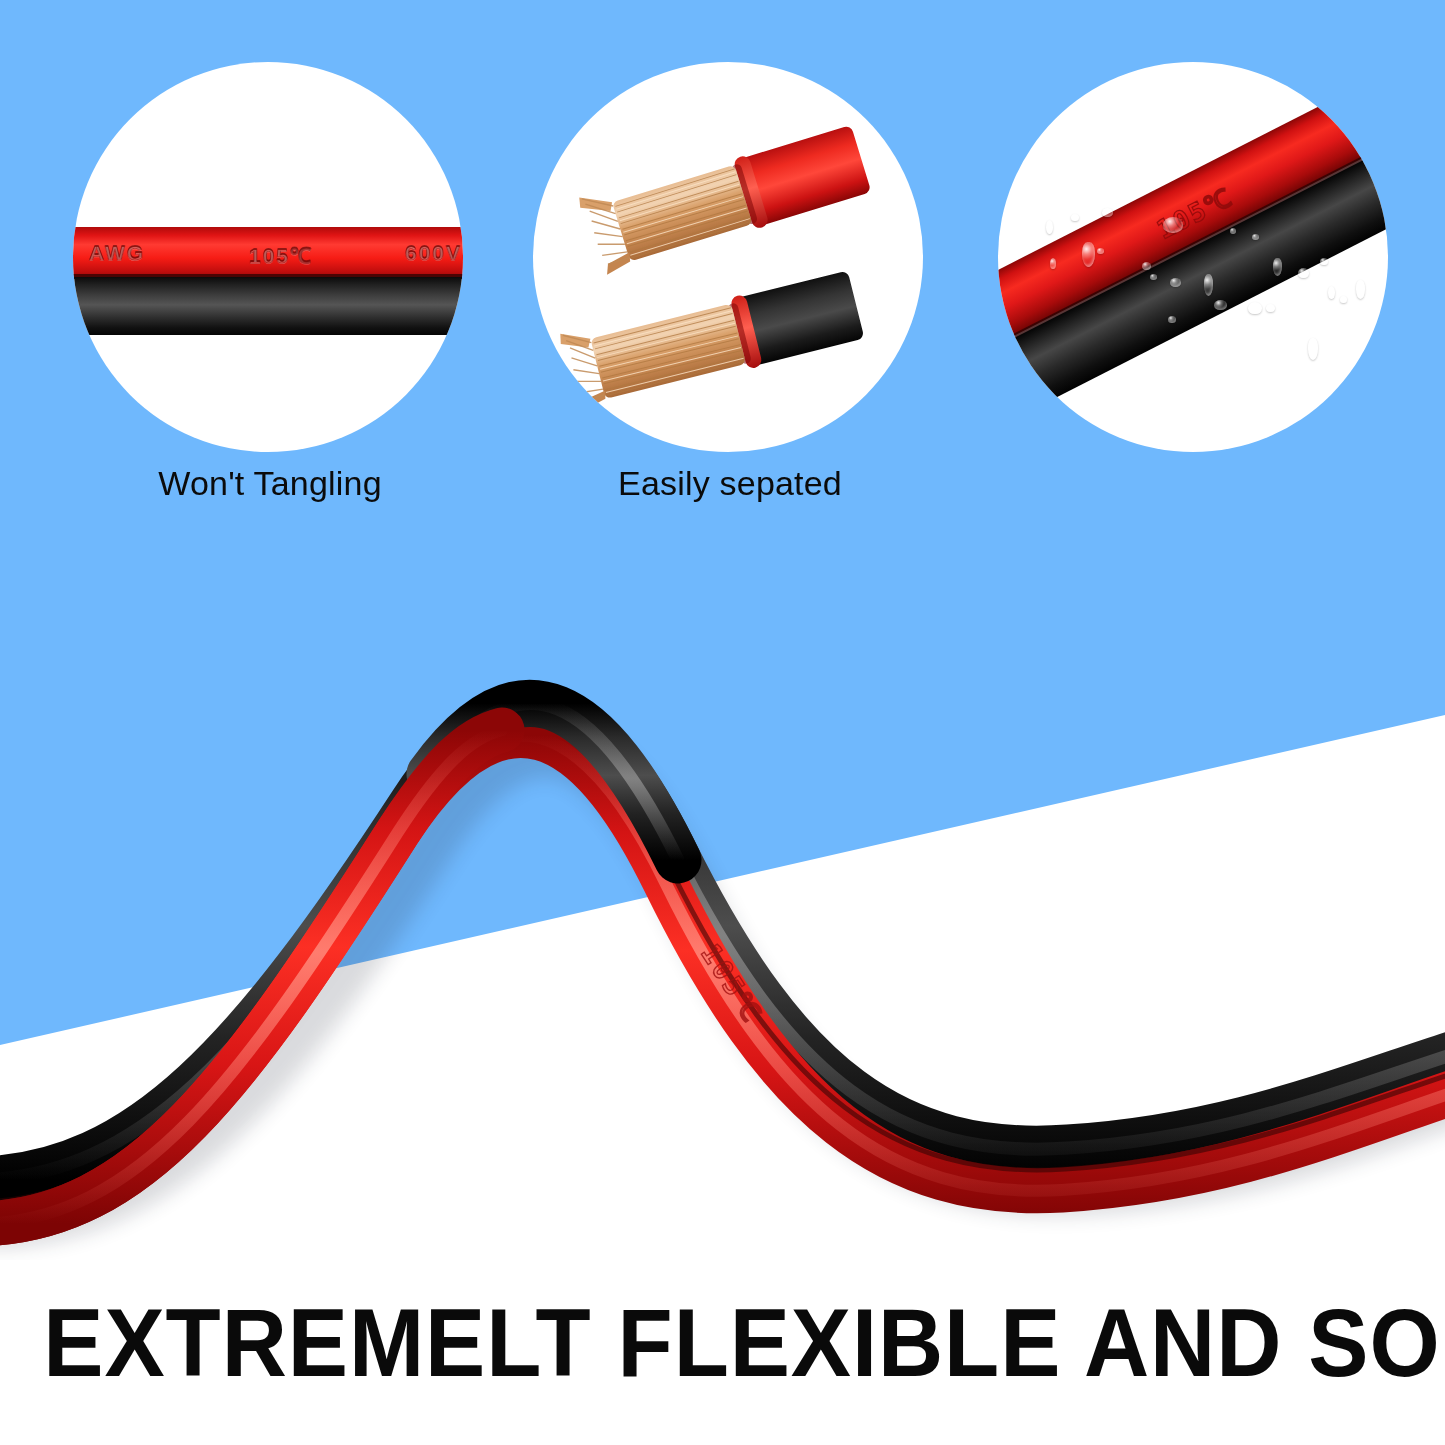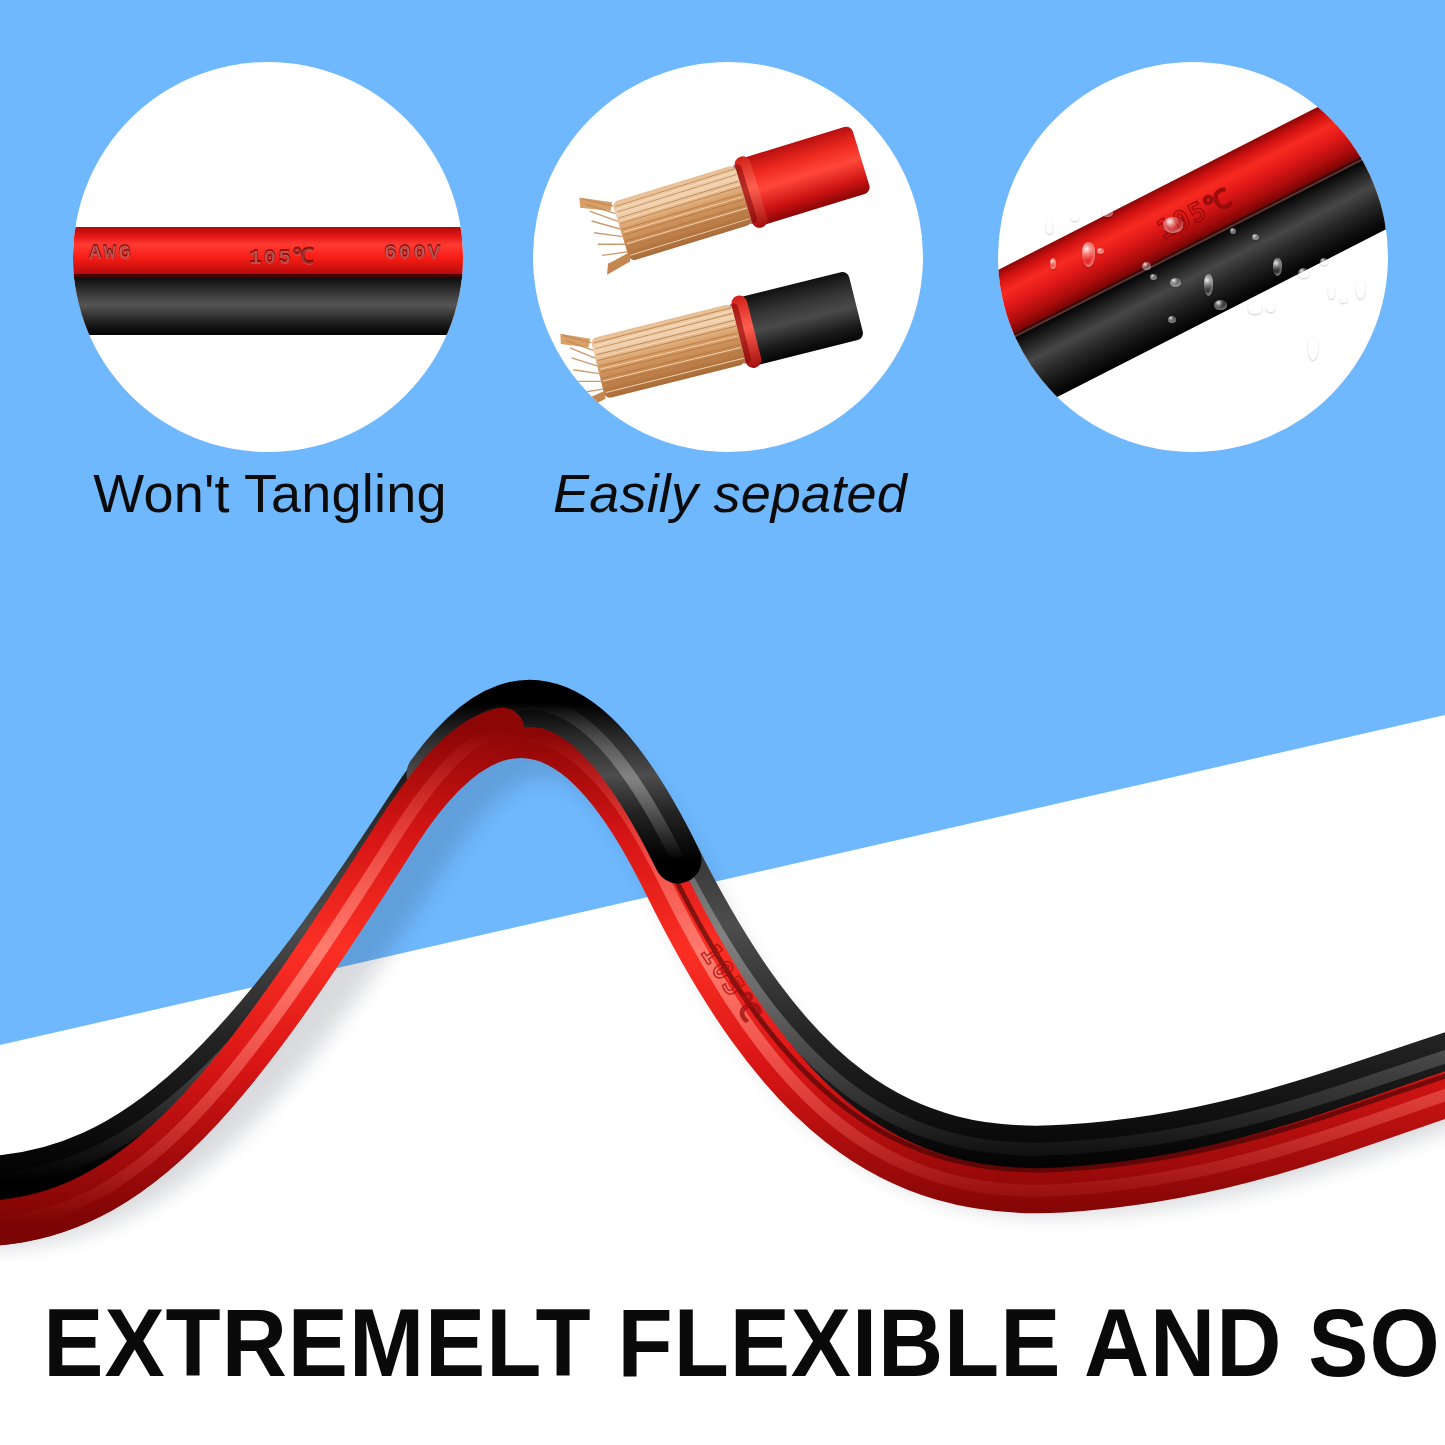--- a/index.html
+++ b/index.html
@@ -40,21 +40,21 @@
     width: 1445px;
     height: 540px;
   }
   .feature-cell {
     position: absolute;
     top: 0;
     width: 470px;
     height: 540px;
   }
   .feature-cell.c1 { left: 35px; }
-  .feature-cell.c2 { left: 495px; font-style: italic; }
+  .feature-cell.c2 { left: 495px; }
   .feature-cell.c3 { left: 960px; }
 
   .circle-frame {
     position: absolute;
     left: 38px;
     top: 62px;
     width: 390px;
     height: 390px;
     border-radius: 50%;
     background: #ffffff;
@@ -64,21 +64,21 @@
     position: absolute;
     inset: 0;
   }
 
   .feature-caption {
     position: absolute;
     left: 0;
     top: 466px;
     width: 470px;
     text-align: center;
-    font-size: 54px;
+    font-size: 34px;
     font-weight: 400;
     color: #0b0b0b;
     letter-spacing: 0.2px;
     line-height: 1;
     white-space: nowrap;
   }
 
   
   .wire-straight {
     position: absolute;
@@ -130,34 +130,34 @@
     position: absolute;
     top: 0;
     width: 16px;
     height: 108px;
   }
   .ws-capL { left: 0; background: linear-gradient(to right, rgba(0,0,0,0.35), rgba(0,0,0,0)); }
   .ws-capR { right: 0; background: linear-gradient(to left, rgba(0,0,0,0.35), rgba(0,0,0,0)); }
 
   .emboss {
     position: absolute;
-    font-family: Liberation Mono, monospace;
+    font-family: Liberation Sans, sans-serif;
     font-size: 21px;
     font-weight: 700;
     color: rgba(255,255,255,0.0);
     text-shadow:
       0 1px 0 rgba(255,255,255,0.30),
       0 -1px 0 rgba(0,0,0,0.38);
     letter-spacing: 2px;
     -webkit-text-stroke: 1px rgba(120,8,8,0.55);
     white-space: nowrap;
   }
   .emb-a { left: 30px; top: 14px; }
   .emb-b { left: 190px; top: 14px; }
-  .emb-c { left: 325px; top: 14px; }
+  .emb-c { left: 346px; top: 14px; }
 
   
   .wp-wrap { position: absolute; inset: 0; }
   .droplet {
     position: absolute;
     border-radius: 60% 60% 55% 55%;
     background: radial-gradient(circle at 34% 28%,
       rgba(255,255,255,0.92) 0%,
       rgba(255,255,255,0.42) 26%,
       rgba(255,255,255,0.10) 52%,

